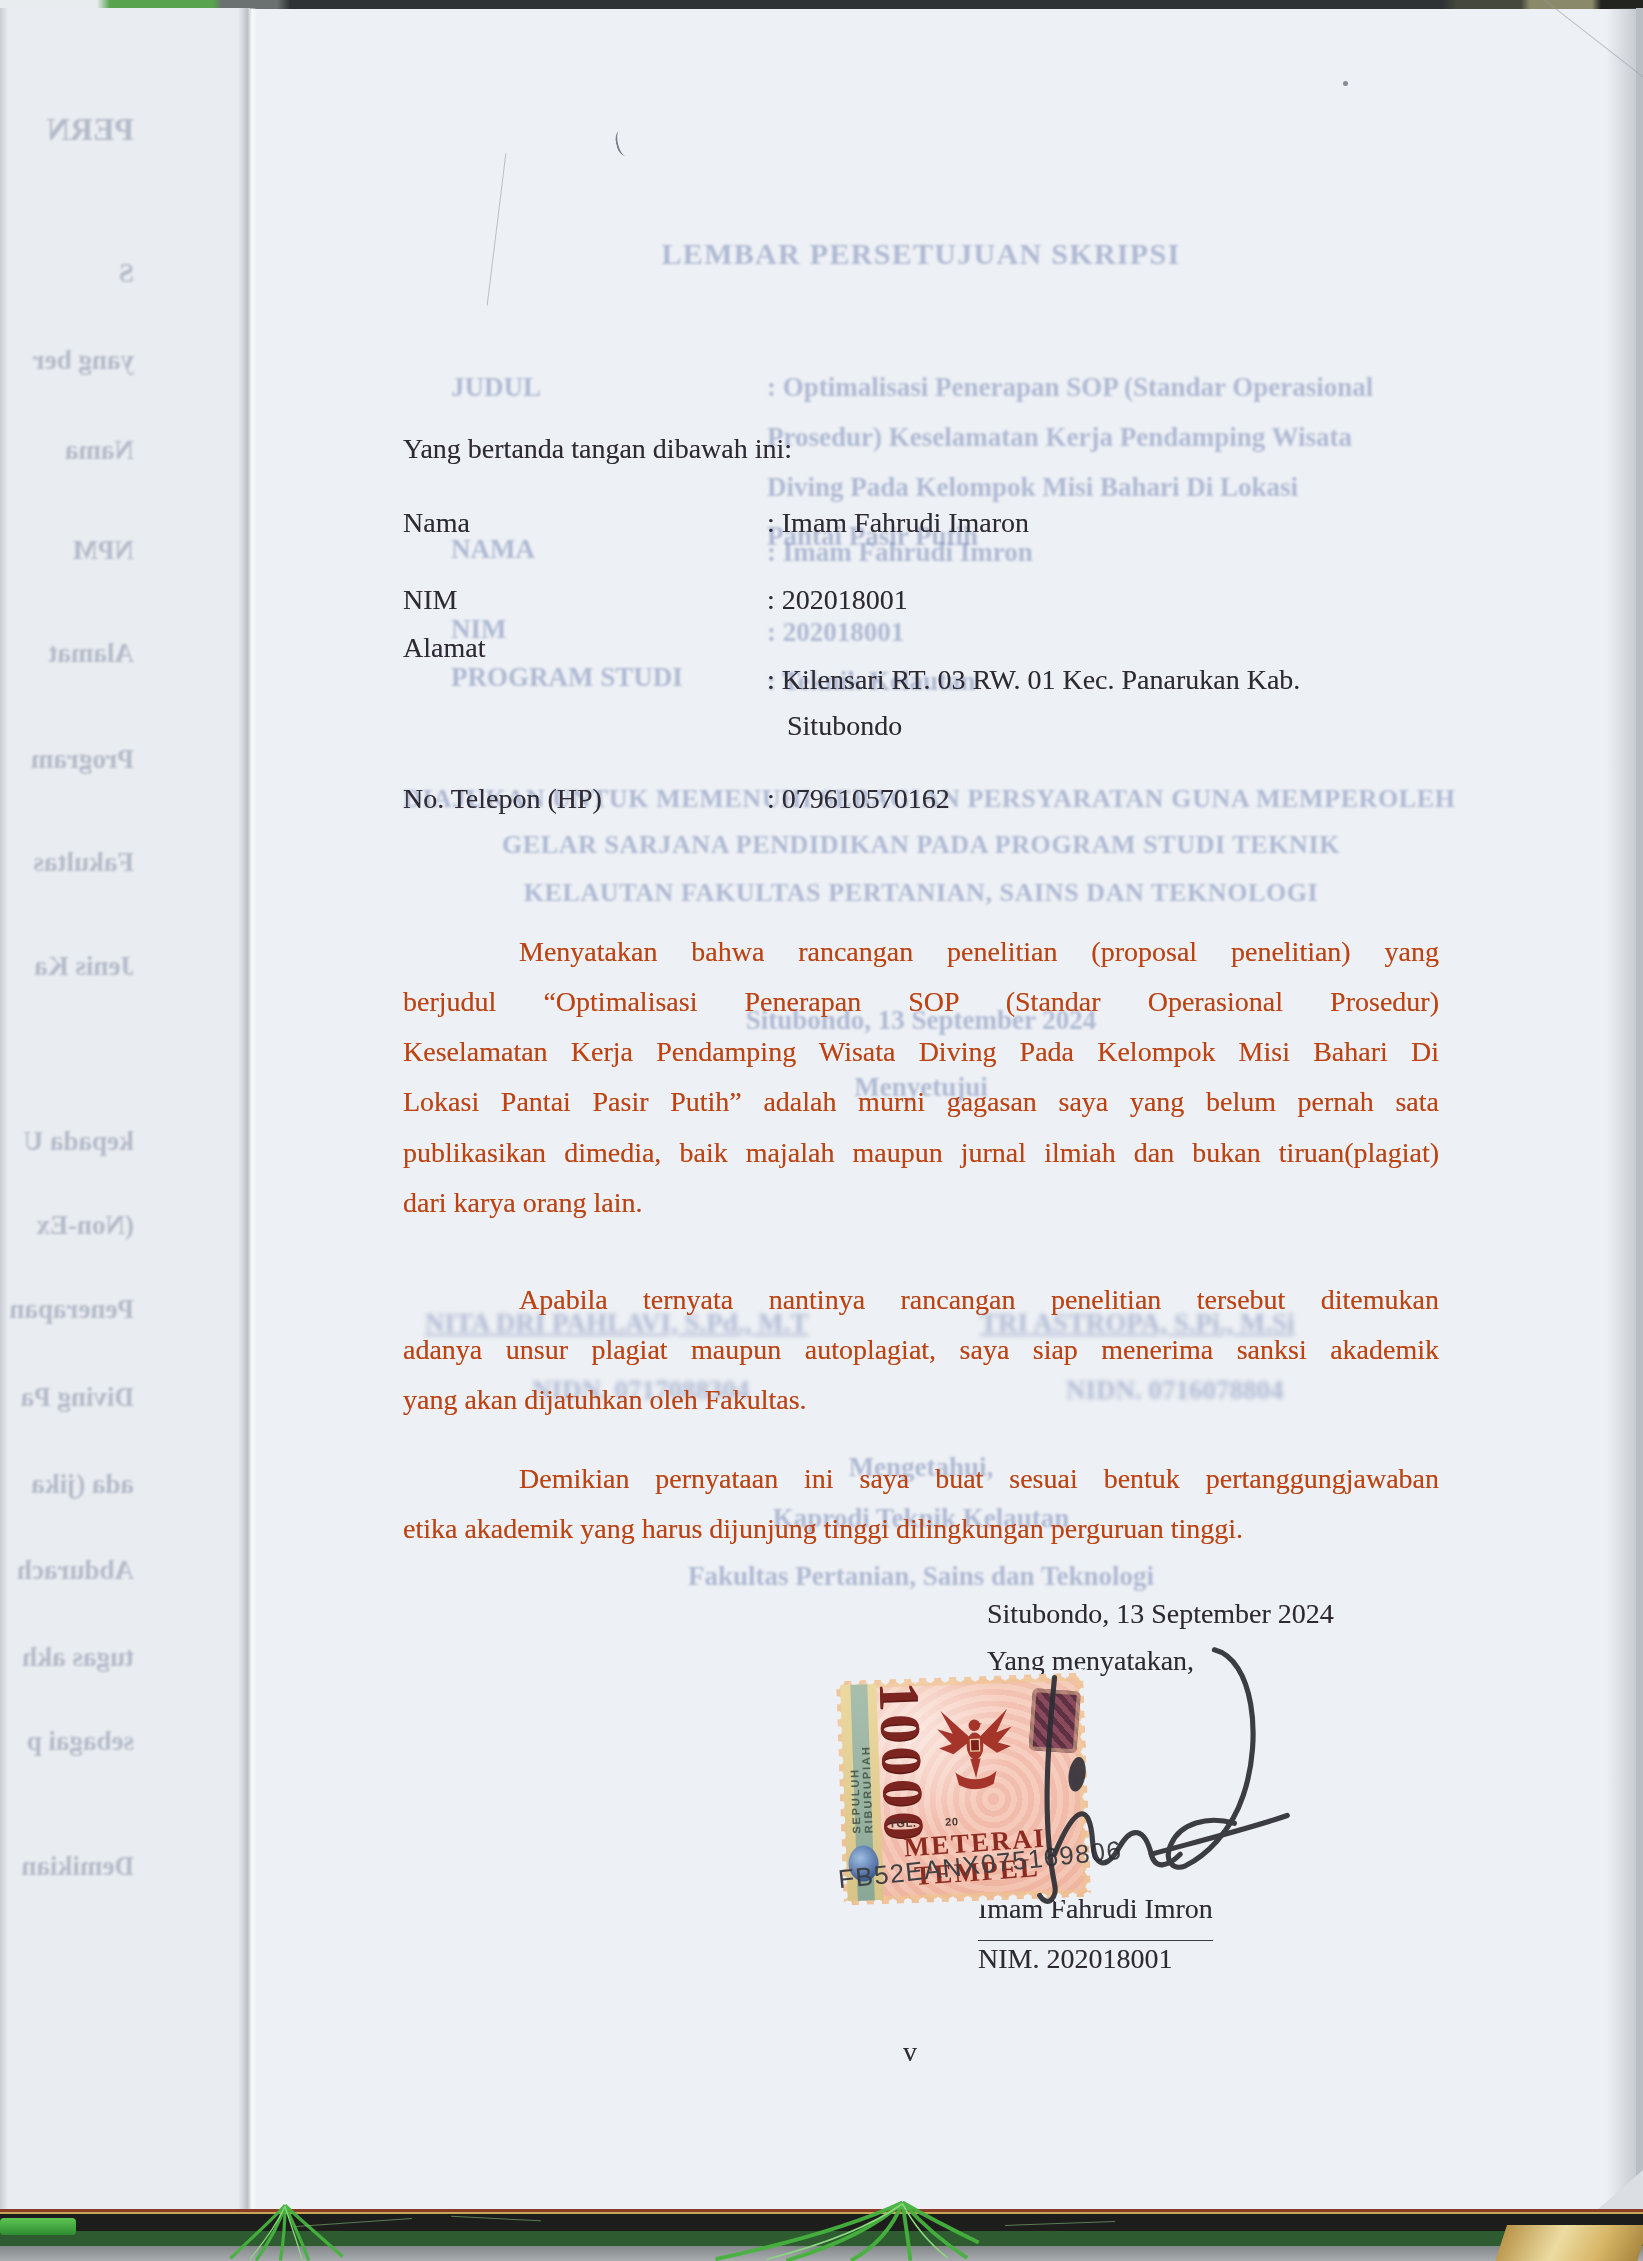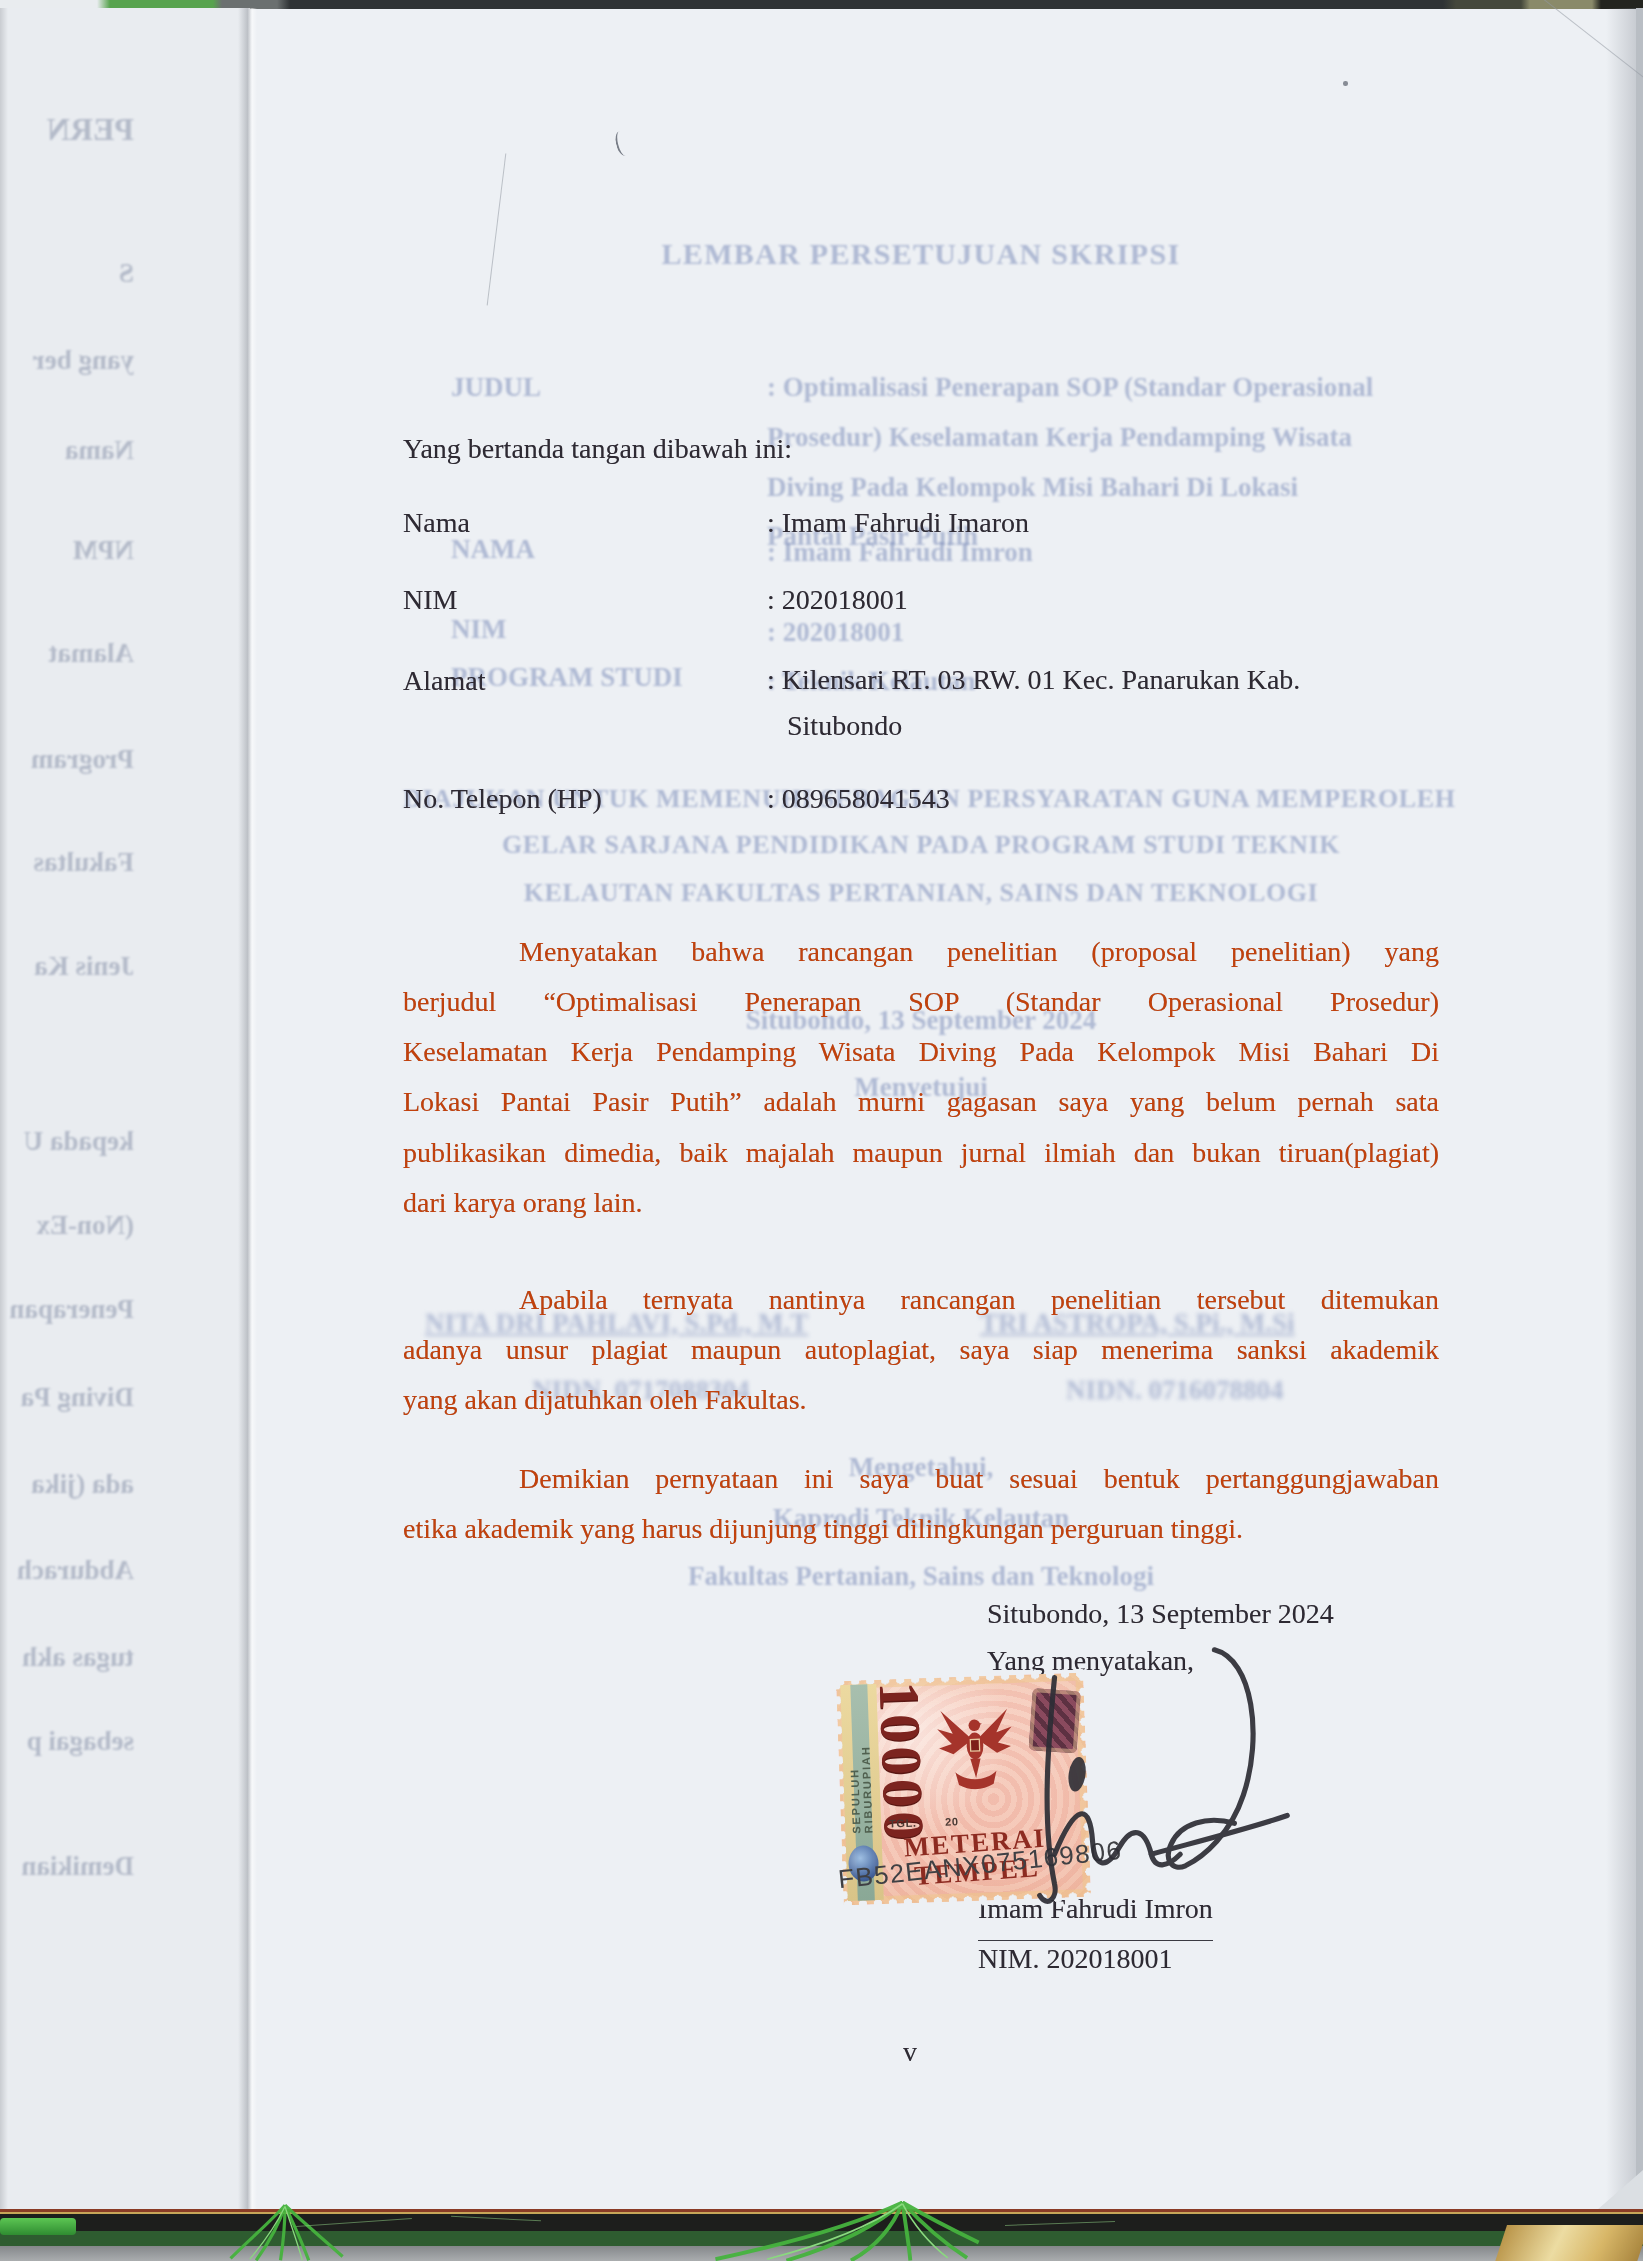--- a/index.html
+++ b/index.html
@@ -164,25 +164,25 @@
   <span class="g gcenter" style="top:1503px;">Kaprodi Teknik Kelautan</span>
   <span class="g gcenter" style="top:1561px;">Fakultas Pertanian, Sains dan Teknologi</span>
 
 
   <span class="t" style="left:403px; top:433px;">Yang bertanda tangan dibawah ini:</span>
 
   <span class="t" style="left:403px; top:507px;">Nama</span>
   <span class="t" style="left:767px; top:507px;">: Imam Fahrudi Imaron</span>
   <span class="t" style="left:403px; top:584px;">NIM</span>
   <span class="t" style="left:767px; top:584px;">: 202018001</span>
-  <span class="t" style="left:403px; top:665px;">Alamat</span>
+  <span class="t" style="left:403px; top:632px;">Alamat</span>
   <span class="t" style="left:767px; top:664px;">: Kilensari RT. 03 RW. 01 Kec. Panarukan Kab.</span>
   <span class="t" style="left:787px; top:710px;">Situbondo</span>
   <span class="t" style="left:403px; top:783px;">No. Telepon (HP)</span>
-  <span class="t" style="left:767px; top:783px;">: 089658041543</span>
+  <span class="t" style="left:767px; top:783px;">: 079610570162</span>
 
   <div class="jline ind" style="top:936px;">Menyatakan bahwa rancangan penelitian (proposal penelitian) yang</div>
   <div class="jline" style="top:986px;">berjudul “Optimalisasi Penerapan SOP (Standar Operasional Prosedur)</div>
   <div class="jline" style="top:1036px;">Keselamatan Kerja Pendamping Wisata Diving Pada Kelompok Misi Bahari Di</div>
   <div class="jline" style="top:1086px;">Lokasi Pantai Pasir Putih” adalah murni gagasan saya yang belum pernah sata</div>
   <div class="jline" style="top:1137px;">publikasikan dimedia, baik majalah maupun jurnal ilmiah dan bukan tiruan(plagiat)</div>
   <div class="jline jlast" style="top:1187px;">dari karya orang lain.</div>
 
   <div class="jline ind" style="top:1284px;">Apabila ternyata nantinya rancangan penelitian tersebut ditemukan</div>
   <div class="jline" style="top:1334px;">adanya unsur plagiat maupun autoplagiat, saya siap menerima sanksi akademik</div>

